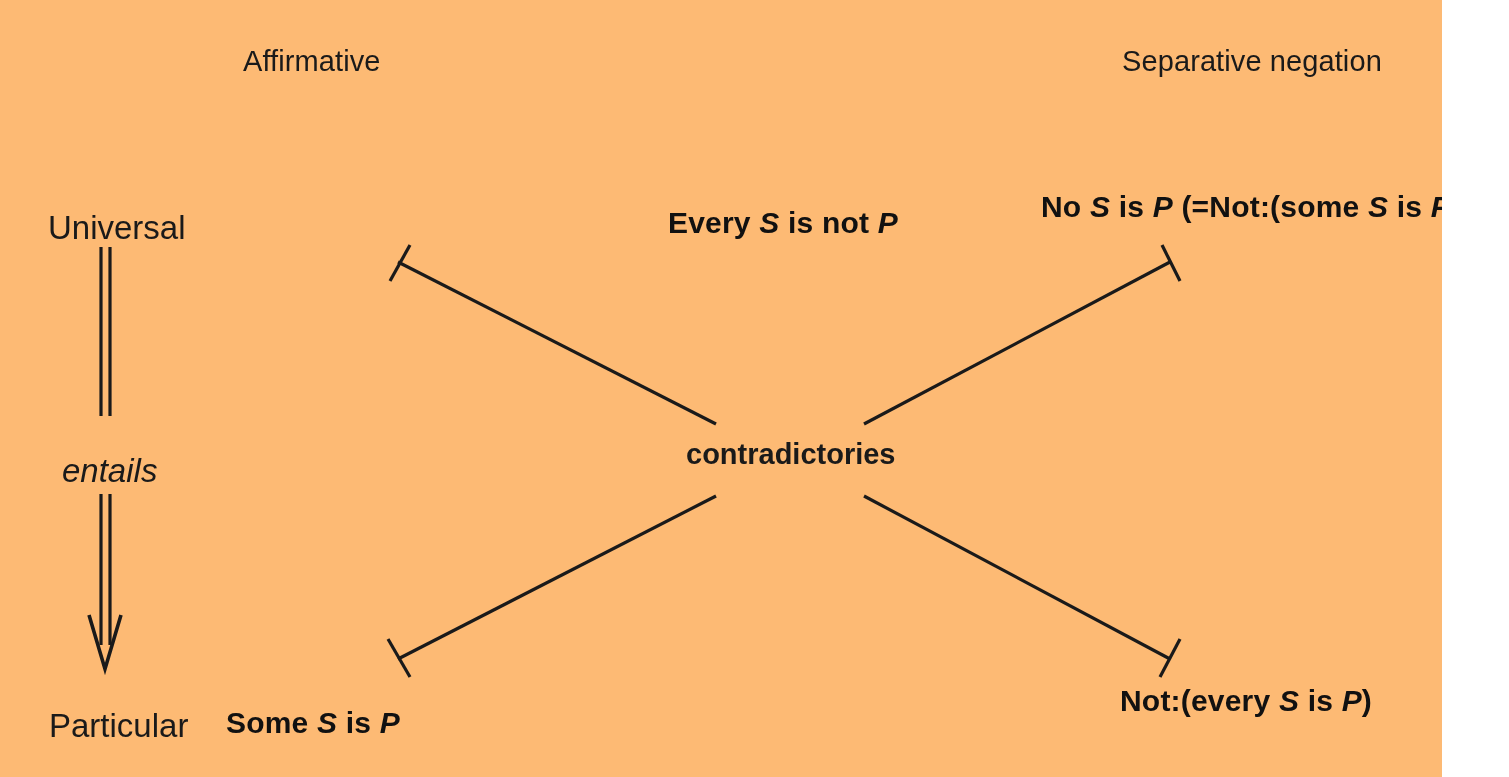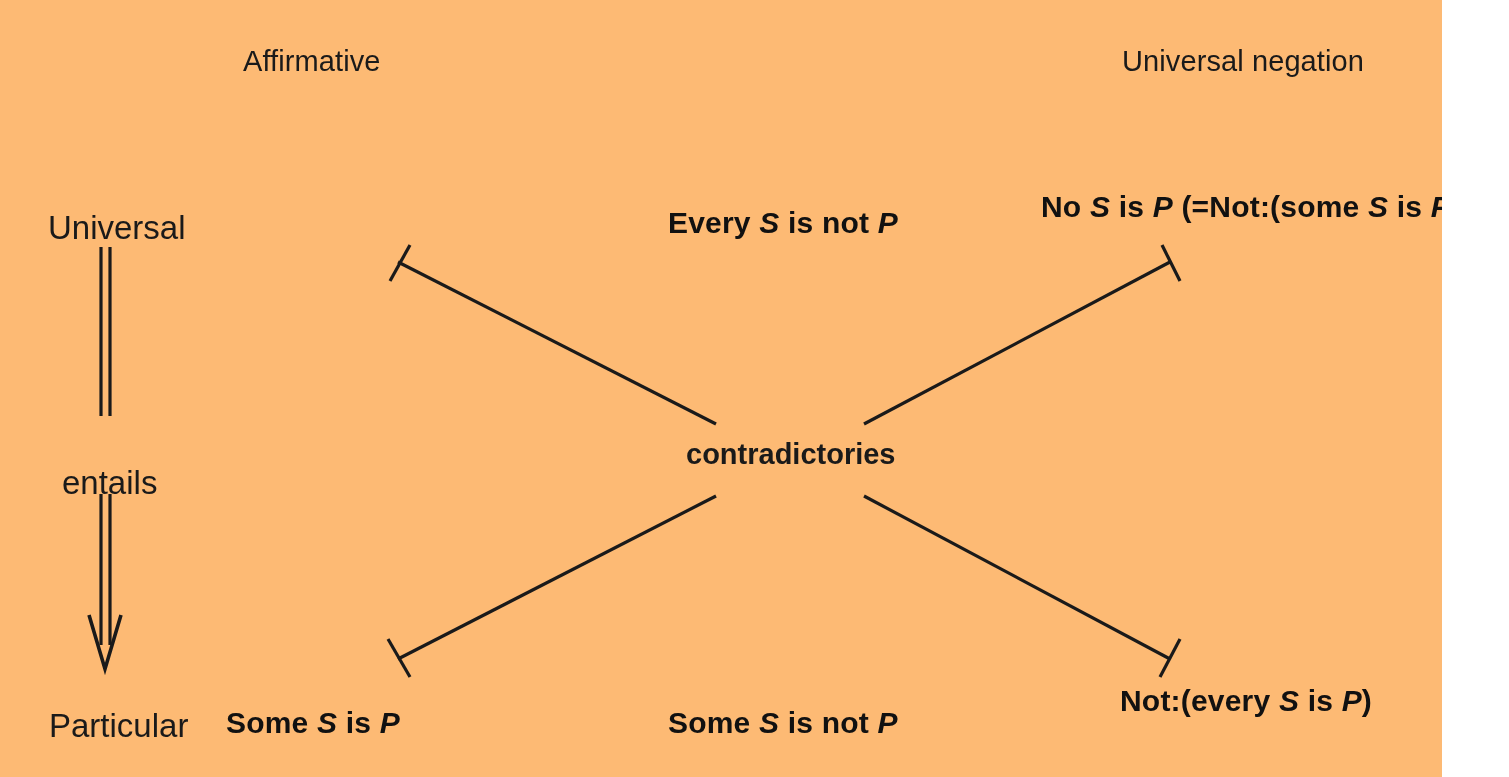--- a/index.html
+++ b/index.html
@@ -107,34 +107,33 @@
 
     <g>
       <line x1="1170" y1="659" x2="864" y2="496" stroke-width="3.2"></line>
       <line x1="1160" y1="677" x2="1180" y2="639" stroke-width="3.2"></line>
     </g>
   </svg>
 
   <div class="abs col-header" style="left:243px; top:45px;">Affirmative</div>
 
 
-  <div class="abs col-header" style="left:1122px; top:45px;">Universal negation</div>
+  <div class="abs col-header" style="left:1122px; top:45px;">Separative negation</div>
 
   <div class="abs row-label" style="left:48px; top:209px;">Universal</div>
 
-  <div class="abs row-label" style="left:62px; top:464px;">entails</div>
+  <div class="abs row-label" style="left:62px; top:452px;font-style:italic;">entails</div>
 
   <div class="abs row-label" style="left:49px; top:707px;">Particular</div>
 
 
   <div class="abs prop" style="left:668px; top:206px;">Every <em>S</em> is not <em>P</em></div>
 
   <div class="abs prop" style="left:1041px; top:190px;text-align:center;">No <em>S</em> is <em>P</em> (=Not:(some <em>S</em> is <em>P</em>))</div>
 
   <div class="abs center-label" style="left:686px; top:438px;">contradictories</div>
 
   <div class="abs prop" style="left:226px; top:706px;">Some <em>S</em> is <em>P</em></div>
 
-  <div class="abs prop" style="left:668px; top:706px;">Some <em>S</em> is not <em>P</em></div>
 
   <div class="abs prop" style="left:1120px; top:684px;">Not:(every <em>S</em> is <em>P</em>)</div>
 
 </div>
 
 </body></html>

